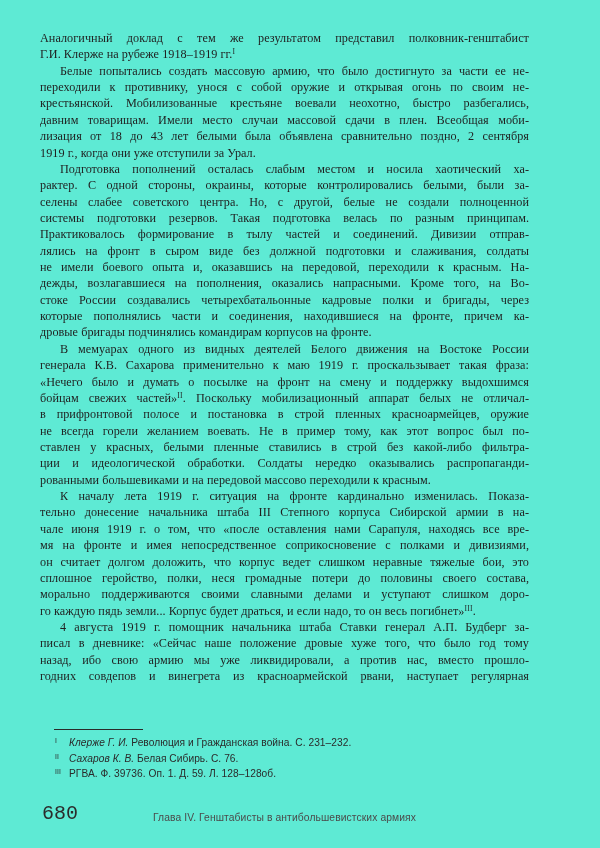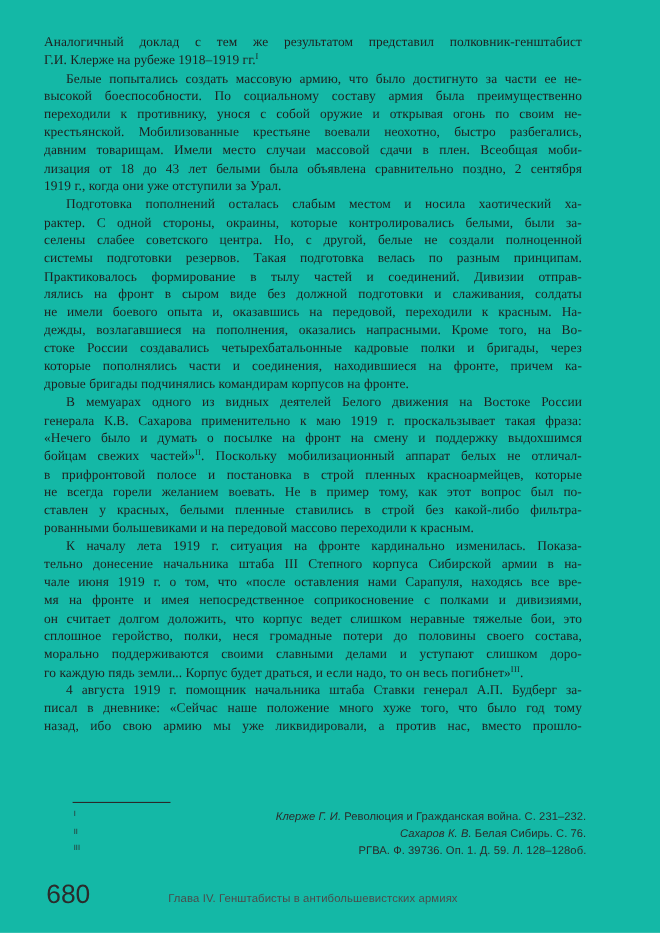--- a/index.html
+++ b/index.html
@@ -1,20 +1,20 @@
 <!DOCTYPE html>
 <html lang="ru"><head>
 <meta charset="utf-8">
 <style>
   html,body{margin:0;padding:0;}
   body{background:#e8e8e8;font-family:"Liberation Serif","DejaVu Serif",serif;}
   .page{
     position:relative;
     width:600px;height:848px;
-    background:#14b8a6;
+    background:#5eead4;
     margin:0 auto;
     overflow:hidden;
     color:#212121;
   }
   .body-text{
     position:absolute;
     left:40px;top:30px;width:489px;
   }
   .line{
     font-size:12.2px;
@@ -29,24 +29,23 @@
   .line.indent{text-indent:20px;}
   .line.endp{text-align:left;text-align-last:left;}
   sup.fnref{
     font-size:7.5px;
     line-height:0;
     vertical-align:4px;
     letter-spacing:0.3px;
   }
   .footnotes{
     position:absolute;
-    left:44px;top:729px;width:489px;
+    left:32px;top:729px;width:489px;
     font-family:"Liberation Sans","DejaVu Sans",sans-serif;
     color:#2b2b2b;
-    text-align:right;
   }
   .fn-rule{
     width:89px;height:1.2px;
     background:#2a2a2a;
     margin-left:22px;
     margin-bottom:5px;
   }
   .footnote{
     position:relative;
     padding-left:37px;
@@ -59,22 +58,22 @@
   .fn-marker{
     position:absolute;
     left:23px;top:1px;
     font-size:6.8px;
     line-height:10px;
   }
   .footnote em{font-style:italic;}
   .page-number{
     position:absolute;
     left:42px;top:802px;
-    font-family:Liberation Sans, sans-serif;
-    font-size:24px;
+    font-family:Liberation Mono, monospace;
+    font-size:20px;
     line-height:24px;
     color:#2b2b2b;
   }
   .running-title{
     position:absolute;
     left:40px;top:812px;width:489px;
     text-align:center;
     font-family:"Liberation Sans","DejaVu Sans",sans-serif;
     font-size:10.3px;
     line-height:12px;
@@ -84,56 +83,57 @@
 </style>
 </head>
 <body>
 
 <div class="page">
 
   <div class="body-text">
       <div class="line">Аналогичный доклад с тем же результатом представил полковник-генштабист</div>
       <div class="line endp">Г.И. Клерже на рубеже 1918–1919 гг.<sup class="fnref">I</sup></div>
       <div class="line indent">Белые попытались создать массовую армию, что было достигнуто за части ее не-</div>
-      <div class="line">высокой боеспособности. По социальному составу армия была преимущественно</div>
       <div class="line">переходили к противнику, унося с собой оружие и открывая огонь по своим не-</div>
       <div class="line">крестьянской. Мобилизованные крестьяне воевали неохотно, быстро разбегались,</div>
       <div class="line">давним товарищам. Имели место случаи массовой сдачи в плен. Всеобщая моби-</div>
       <div class="line">лизация от 18 до 43 лет белыми была объявлена сравнительно поздно, 2 сентября</div>
       <div class="line endp">1919 г., когда они уже отступили за Урал.</div>
       <div class="line indent">Подготовка пополнений осталась слабым местом и носила хаотический ха-</div>
       <div class="line">рактер. С одной стороны, окраины, которые контролировались белыми, были за-</div>
       <div class="line">селены слабее советского центра. Но, с другой, белые не создали полноценной</div>
       <div class="line">системы подготовки резервов. Такая подготовка велась по разным принципам.</div>
       <div class="line">Практиковалось формирование в тылу частей и соединений. Дивизии отправ-</div>
       <div class="line">лялись на фронт в сыром виде без должной подготовки и слаживания, солдаты</div>
       <div class="line">не имели боевого опыта и, оказавшись на передовой, переходили к красным. На-</div>
       <div class="line">дежды, возлагавшиеся на пополнения, оказались напрасными. Кроме того, на Во-</div>
       <div class="line">стоке России создавались четырехбатальонные кадровые полки и бригады, через</div>
       <div class="line">которые пополнялись части и соединения, находившиеся на фронте, причем ка-</div>
       <div class="line endp">дровые бригады подчинялись командирам корпусов на фронте.</div>
       <div class="line indent">В мемуарах одного из видных деятелей Белого движения на Востоке России</div>
       <div class="line">генерала К.В. Сахарова применительно к маю 1919 г. проскальзывает такая фраза:</div>
       <div class="line">«Нечего было и думать о посылке на фронт на смену и поддержку выдохшимся</div>
       <div class="line">бойцам свежих частей»<sup class="fnref">II</sup>. Поскольку мобилизационный аппарат белых не отличал-</div>
-      <div class="line">в прифронтовой полосе и постановка в строй пленных красноармейцев, которые</div>
+      <div class="line">в прифронтовой полосе и постановка в строй пленных красноармейцев, оружие</div>
       <div class="line">не всегда горели желанием воевать. Не в пример тому, как этот вопрос был по-</div>
       <div class="line">ставлен у красных, белыми пленные ставились в строй без какой-либо фильтра-</div>
+      <div class="line">ции и идеологической обработки. Солдаты нередко оказывались распропаганди-</div>
       <div class="line endp">рованными большевиками и на передовой массово переходили к красным.</div>
       <div class="line indent">К началу лета 1919 г. ситуация на фронте кардинально изменилась. Показа-</div>
       <div class="line">тельно донесение начальника штаба III Степного корпуса Сибирской армии в на-</div>
       <div class="line">чале июня 1919 г. о том, что «после оставления нами Сарапуля, находясь все вре-</div>
       <div class="line">мя на фронте и имея непосредственное соприкосновение с полками и дивизиями,</div>
       <div class="line">он считает долгом доложить, что корпус ведет слишком неравные тяжелые бои, это</div>
       <div class="line">сплошное геройство, полки, неся громадные потери до половины своего состава,</div>
       <div class="line">морально поддерживаются своими славными делами и уступают слишком доро-</div>
       <div class="line endp">го каждую пядь земли... Корпус будет драться, и если надо, то он весь погибнет»<sup class="fnref">III</sup>.</div>
       <div class="line indent">4 августа 1919 г. помощник начальника штаба Ставки генерал А.П. Будберг за-</div>
-      <div class="line">писал в дневнике: «Сейчас наше положение много хуже того, что было год тому</div>
+      <div class="line">писал в дневнике: «Сейчас наше положение дровые хуже того, что было год тому</div>
       <div class="line">назад, ибо свою армию мы уже ликвидировали, а против нас, вместо прошло-</div>
+      <div class="line">годних совдепов и винегрета из красноармейской рвани, наступает регулярная</div>
     </div>
 
   <div class="footnotes">
     <div class="fn-rule"></div>
     <div>
         <div class="footnote"><span class="fn-marker">I</span><span><em>Клерже Г. И.</em> Революция и Гражданская война. С. 231–232.</span></div>
         <div class="footnote"><span class="fn-marker">II</span><span><em>Сахаров К. В.</em> Белая Сибирь. С. 76.</span></div>
         <div class="footnote"><span class="fn-marker">III</span><span>РГВА. Ф. 39736. Оп. 1. Д. 59. Л. 128–128об.</span></div>
       </div>
   </div>

